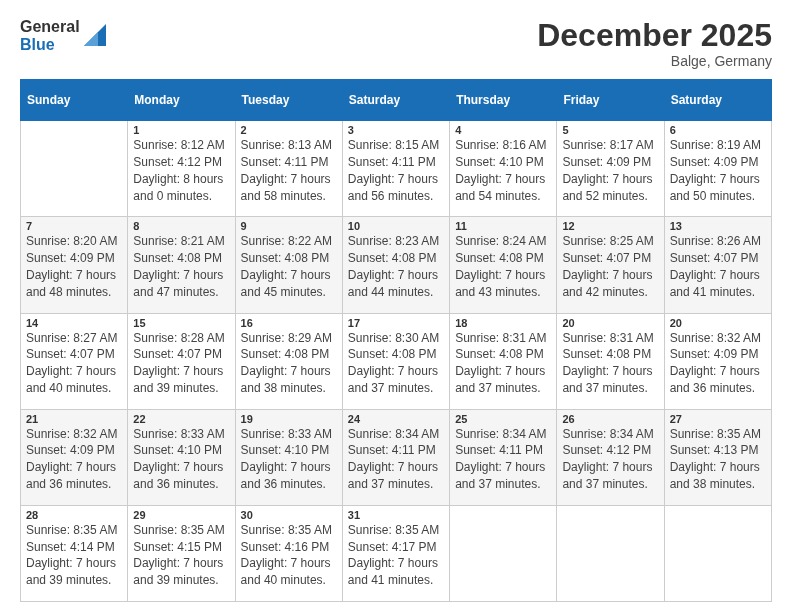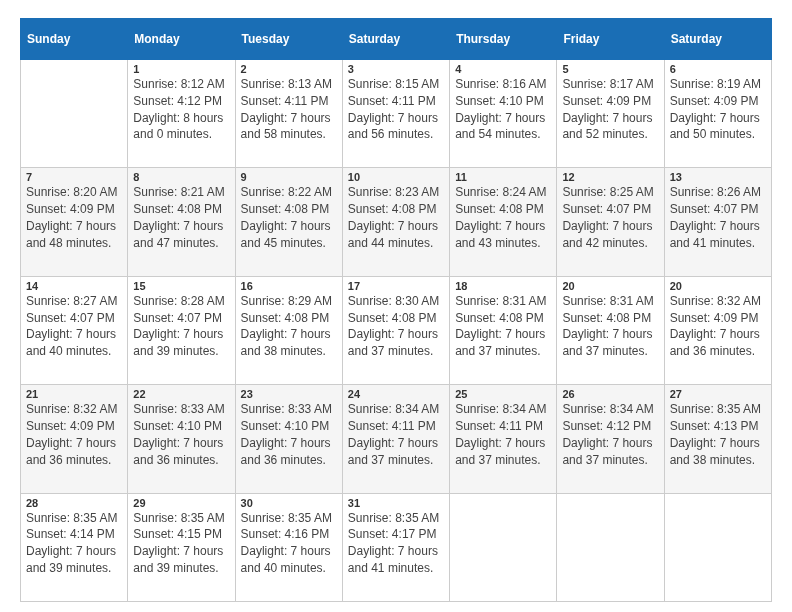--- a/index.html
+++ b/index.html
@@ -100,20 +100,36 @@
       line-height: 1.4;
     }
     .empty-cell {
       background: #f9f9f9;
     }
   </style>
 </head>
 <body>
 
 <div class="page">
+  <div class="header">
+    <div class="logo">
+      <div class="logo-text">
+        <span class="logo-general">General</span>
+        <span class="logo-blue">Blue</span>
+      </div>
+      <svg class="logo-icon" viewBox="0 0 22 22" xmlns="http://www.w3.org/2000/svg">
+        <polygon points="0,22 22,22 22,0" fill="#1a6eb5"></polygon>
+        <polygon points="0,22 14,22 14,8" fill="#5aa0d8"></polygon>
+      </svg>
+    </div>
+    <div class="title-block">
+      <div class="month-title">December 2025</div>
+      <div class="location">Balge, Germany</div>
+    </div>
+  </div>
 
   <table class="calendar">
     <thead>
       <tr>
       <th>Sunday</th>
           <th>Monday</th>
           <th>Tuesday</th>
           <th>Saturday</th>
           <th>Thursday</th>
           <th>Friday</th>
@@ -211,21 +227,21 @@
         <tr>
           <td>
             <span class="day-number">21</span>
             <div class="day-info">Sunrise: 8:32 AM<br>Sunset: 4:09 PM<br>Daylight: 7 hours and 36 minutes.</div>
           </td>
           <td>
             <span class="day-number">22</span>
             <div class="day-info">Sunrise: 8:33 AM<br>Sunset: 4:10 PM<br>Daylight: 7 hours and 36 minutes.</div>
           </td>
           <td>
-            <span class="day-number">23</span>
+            <span class="day-number">19</span>
             <div class="day-info">Sunrise: 8:33 AM<br>Sunset: 4:10 PM<br>Daylight: 7 hours and 36 minutes.</div>
           </td>
           <td>
             <span class="day-number">24</span>
             <div class="day-info">Sunrise: 8:34 AM<br>Sunset: 4:11 PM<br>Daylight: 7 hours and 37 minutes.</div>
           </td>
           <td>
             <span class="day-number">25</span>
             <div class="day-info">Sunrise: 8:34 AM<br>Sunset: 4:11 PM<br>Daylight: 7 hours and 37 minutes.</div>
           </td>

